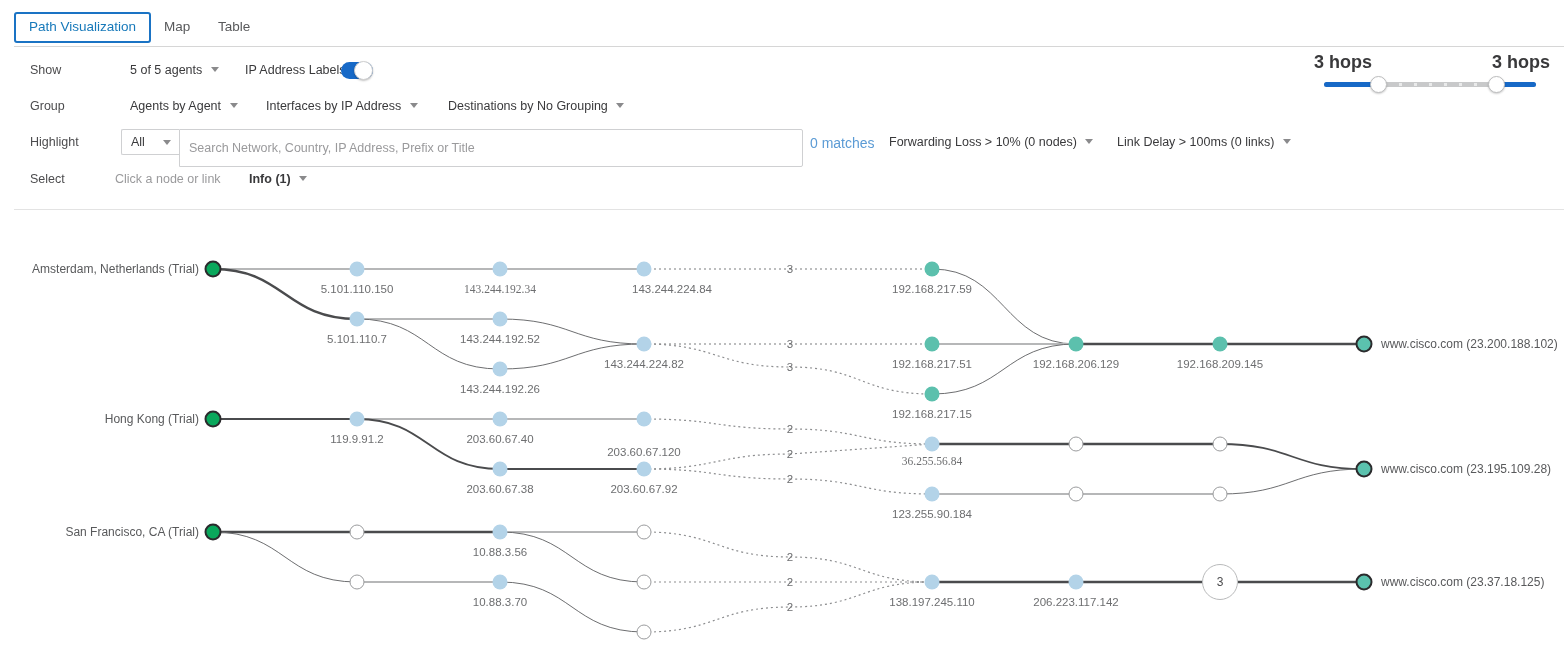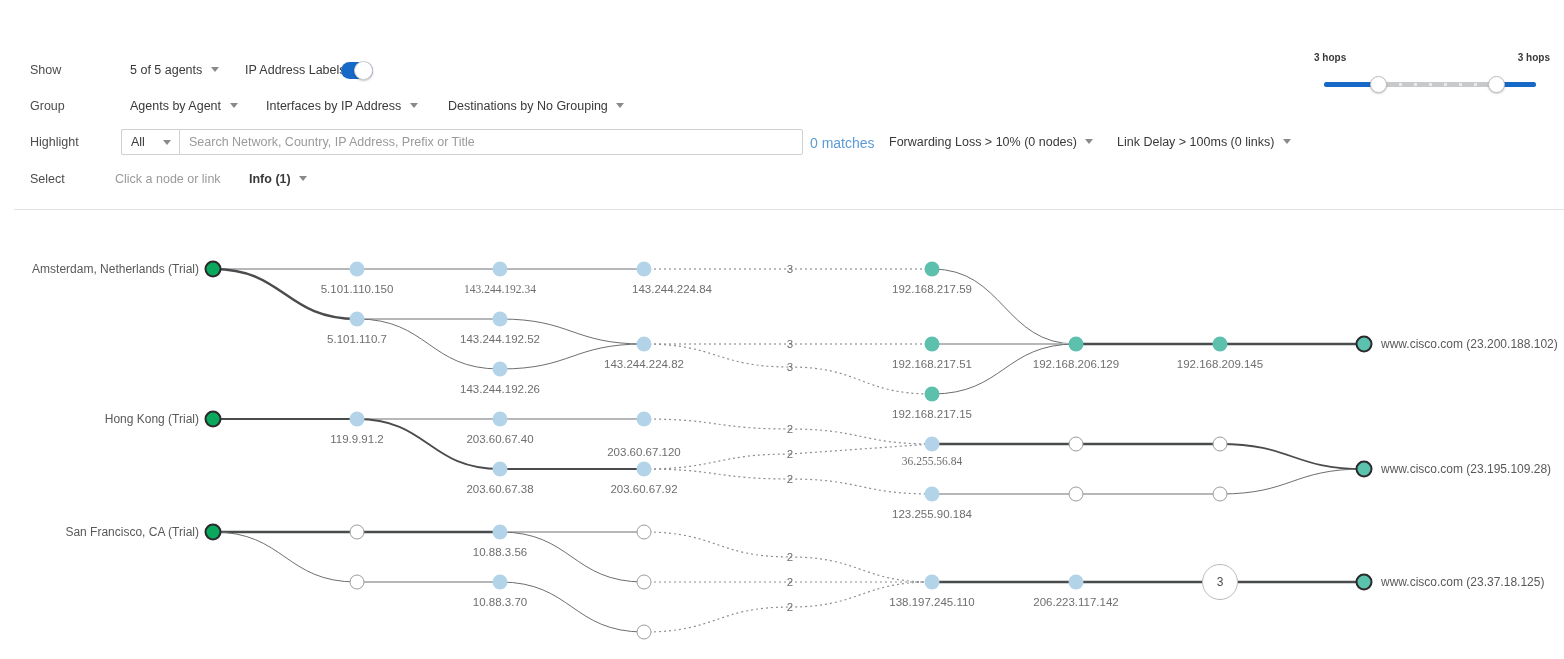--- a/index.html
+++ b/index.html
@@ -102,21 +102,21 @@
     background: #fff;
     font-size: 12.5px;
     line-height: 24px;
     padding-left: 9px;
     color: #39393b;
     cursor: pointer;
   }
   .hl-select .caret { position: absolute; right: 8px; top: 10px; margin: 0; }
   .hl-input {
     position: absolute; left: 179px; top: 129px;
-    width: 624px; height: 26px;
+    width: 624px; height: 38px;
     border: 1px solid #cfd0d2;
     border-radius: 0 2px 2px 0;
     background: #fff;
     font-size: 12.5px;
     padding: 0 9px;
     color: #39393b;
     font-family: "Liberation Sans", sans-serif;
     outline: none;
   }
   .hl-input::placeholder { color: #9a9a9c; }
@@ -134,21 +134,21 @@
   .r4-info  { left: 249px; top: 172px; font-weight: bold; }
 
   .panel-rule {
     position: absolute; left: 14px; top: 209px;
     width: 1550px; height: 1px; background: #e3e3e3;
   }
 
   
   .hops-wrap { position: absolute; left: 1310px; top: 52px; width: 240px; height: 44px; }
   .hops-lab {
-    position: absolute; top: 0; font-size: 10px; font-weight: bold; color: #39393b;
+    position: absolute; top: 0; font-size: 18px; font-weight: bold; color: #39393b;
   }
   .hops-lab.left  { left: 4px; }
   .hops-lab.right { right: 0px; }
   .slider-track {
     position: absolute; left: 14px; top: 30px;
     width: 212px; height: 5px; border-radius: 3px;
     background: #c8c9ca;
   }
   .slider-fill {
     position: absolute; top: 30px; height: 5px; border-radius: 3px;
@@ -211,20 +211,26 @@
     width: 36px; height: 36px; background: #fff; border: 1px solid #b9babb;
     font-size: 12px; color: #4c4c4e;
     display: flex; align-items: center; justify-content: center;
   }
 </style>
 </head>
 <body>
 
 <div id="app">
 
+  <div class="tabs">
+    <div class="tab active">Path Visualization</div>
+    <div class="tab t-map">Map</div>
+    <div class="tab t-table">Table</div>
+    <div class="tabs-underline"></div>
+  </div>
 
   <div class="ctrl-label r1-label">Show</div>
   <div class="ctrl r1-agents">
     <span>5 of 5 agents</span>
     <span class="caret"></span>
   </div>
   <div class="ctrl r1-iplab">IP Address Labels</div>
   <div class="toggle">
     <div class="knob"></div>
   </div>

